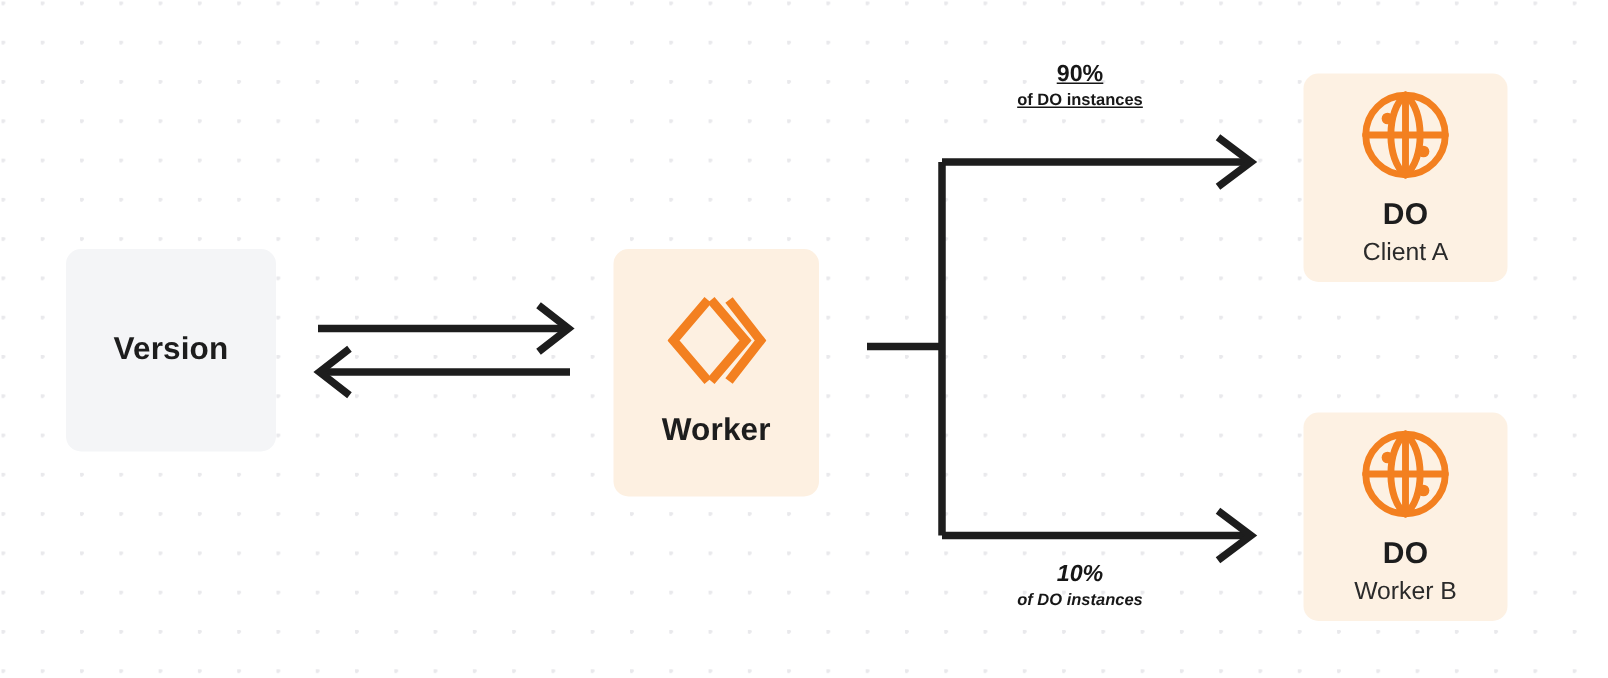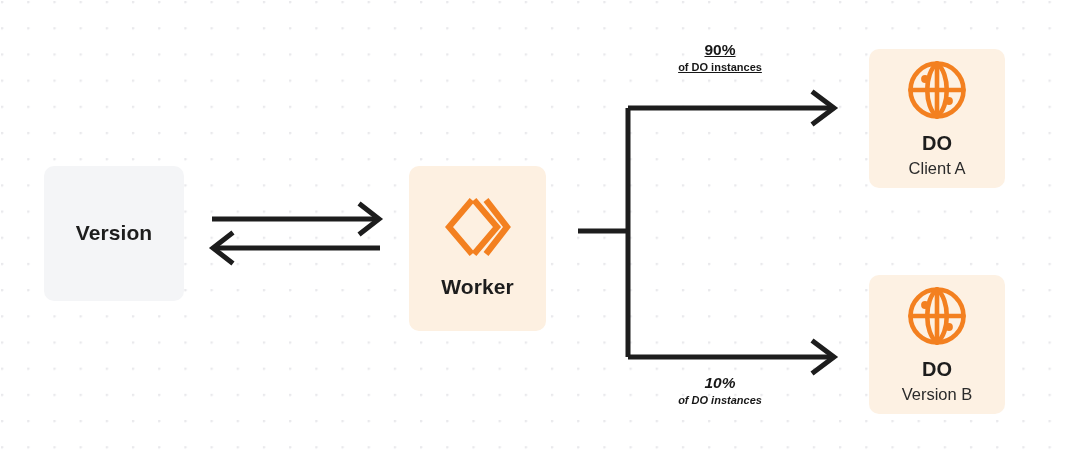--- a/index.html
+++ b/index.html
@@ -205,21 +205,21 @@
           <line x1="4.5" y1="31" x2="57.5" y2="31"></line>
           <line x1="31" y1="4.5" x2="31" y2="57.5"></line>
           <path d="M 31 4.5 C 18 14 18 48 31 57.5"></path>
           <path d="M 31 4.5 C 44 14 44 48 31 57.5"></path>
         </g>
         <circle cx="19" cy="20" r="3.9" fill="#f38020"></circle>
         <circle cx="43" cy="42" r="3.9" fill="#f38020"></circle>
       </svg>
     </span>
     <span class="node-title">DO</span>
-    <span class="node-sub">Version B</span>
+    <span class="node-sub">Worker B</span>
   </div>
 
   <div class="edge-label label-top">
     <span class="pct">90%</span>
     <span class="desc">of DO instances</span>
   </div>
 
   <div class="edge-label label-bottom">
     <span class="pct">10%</span>
     <span class="desc">of DO instances</span>

